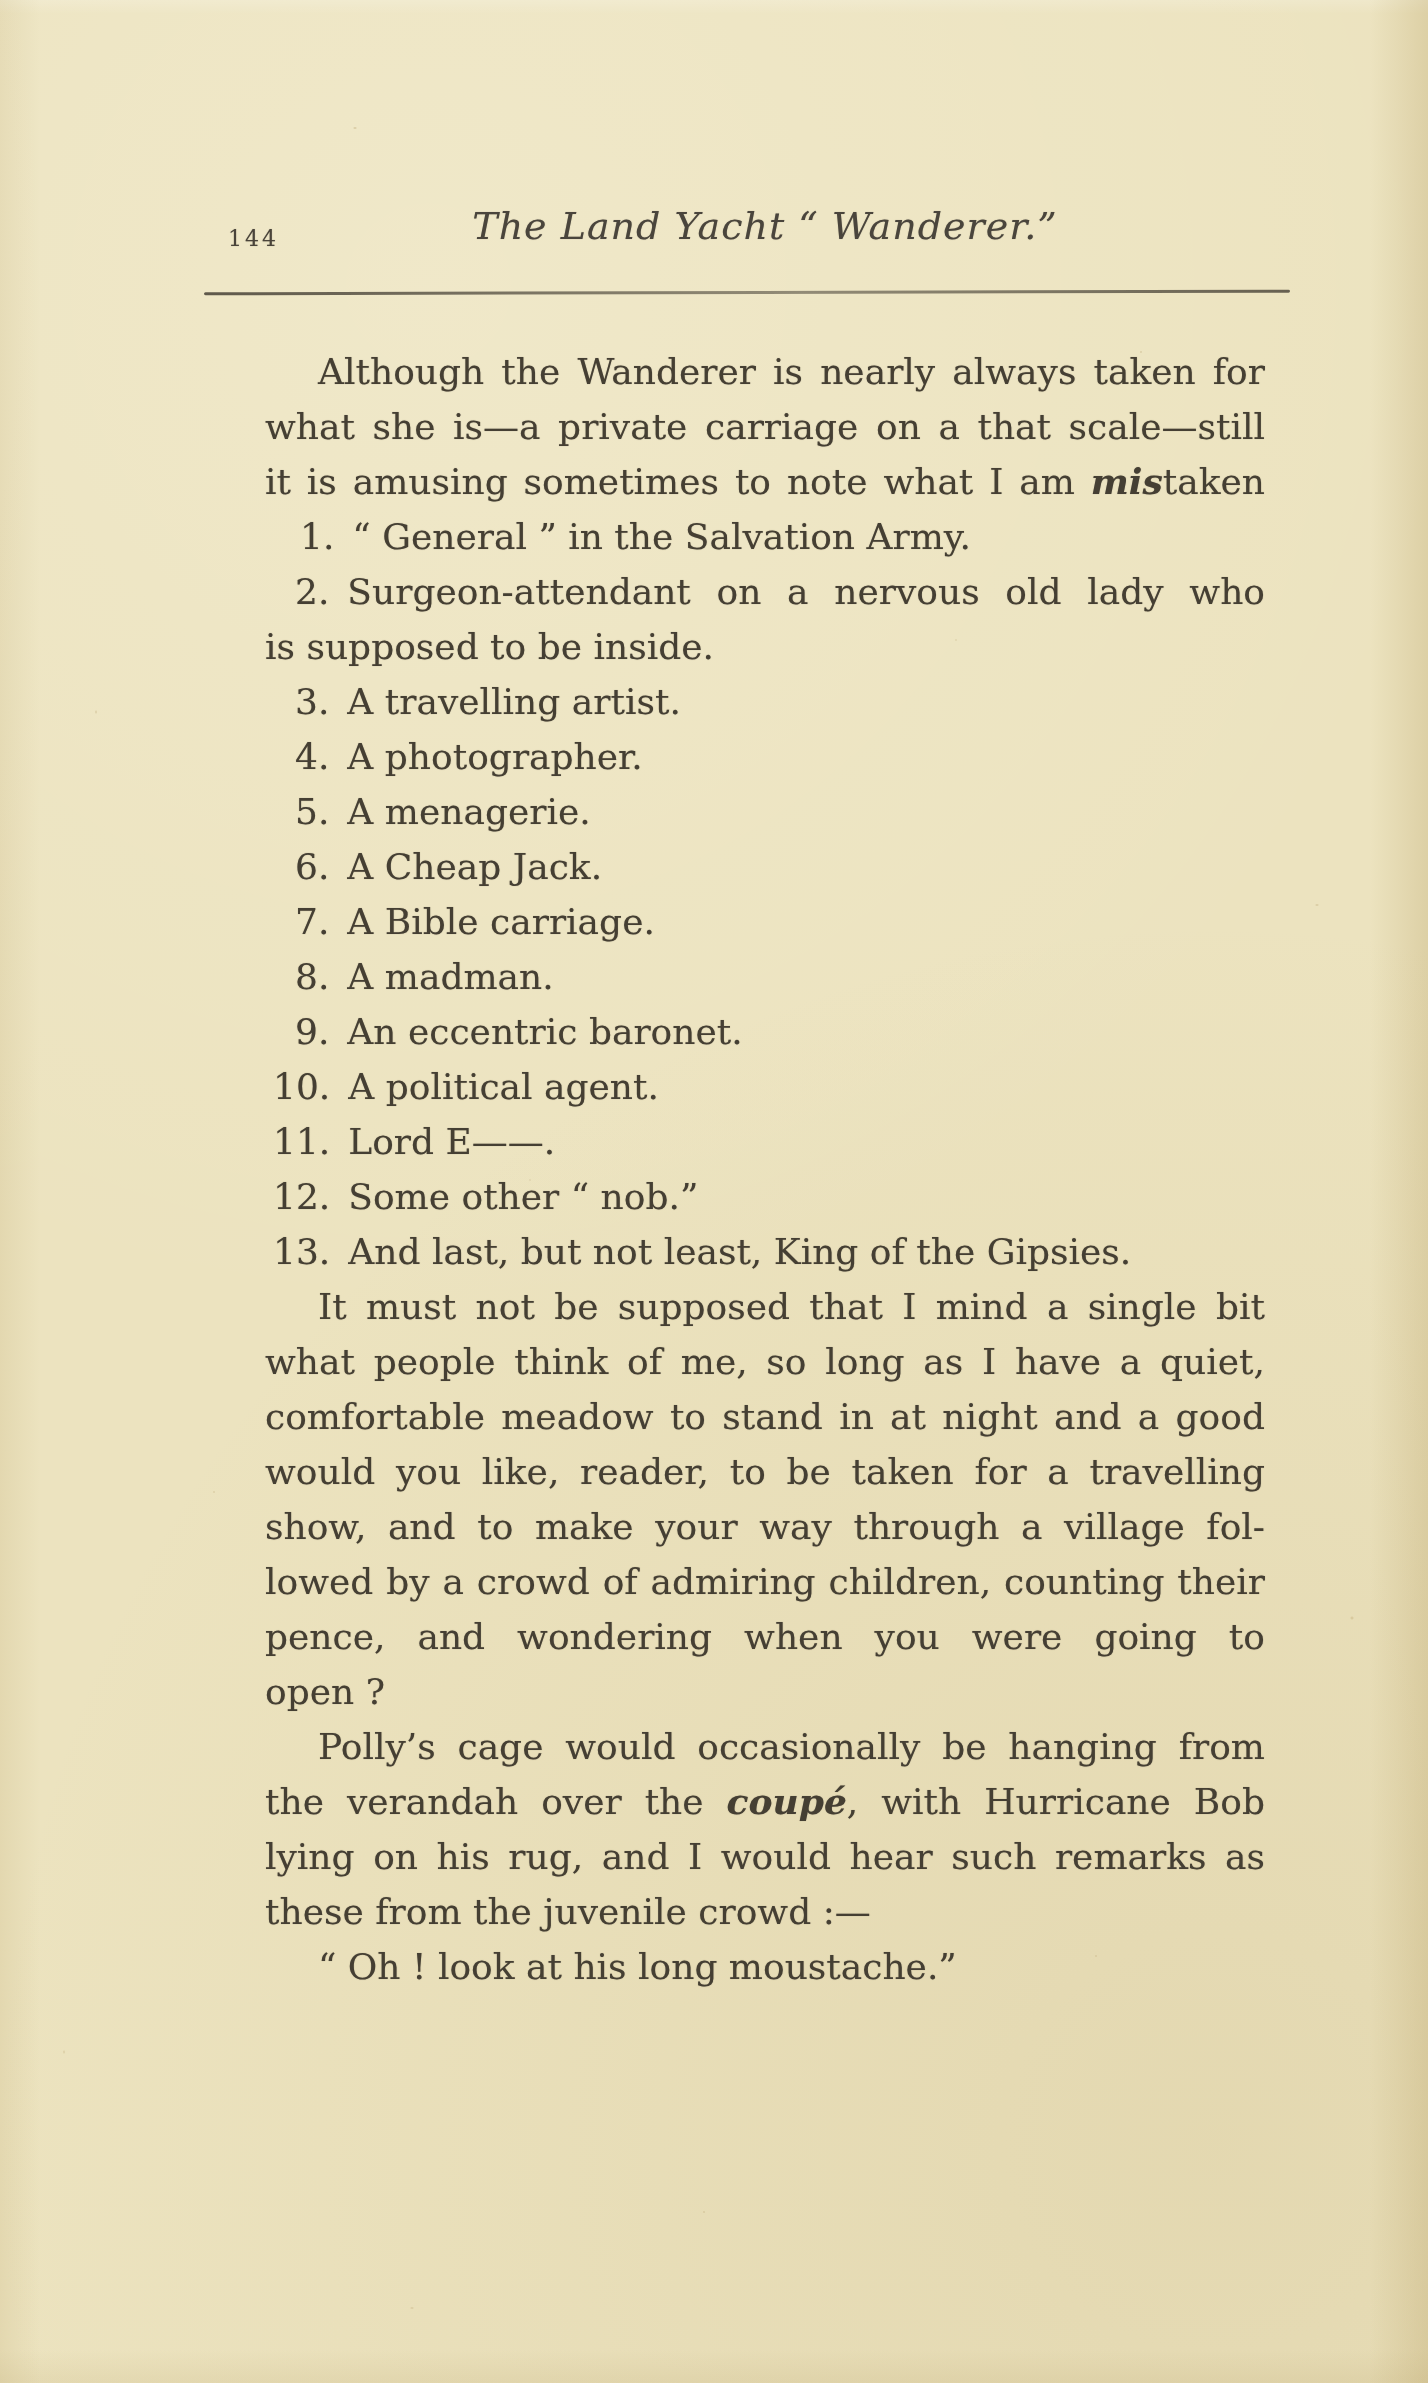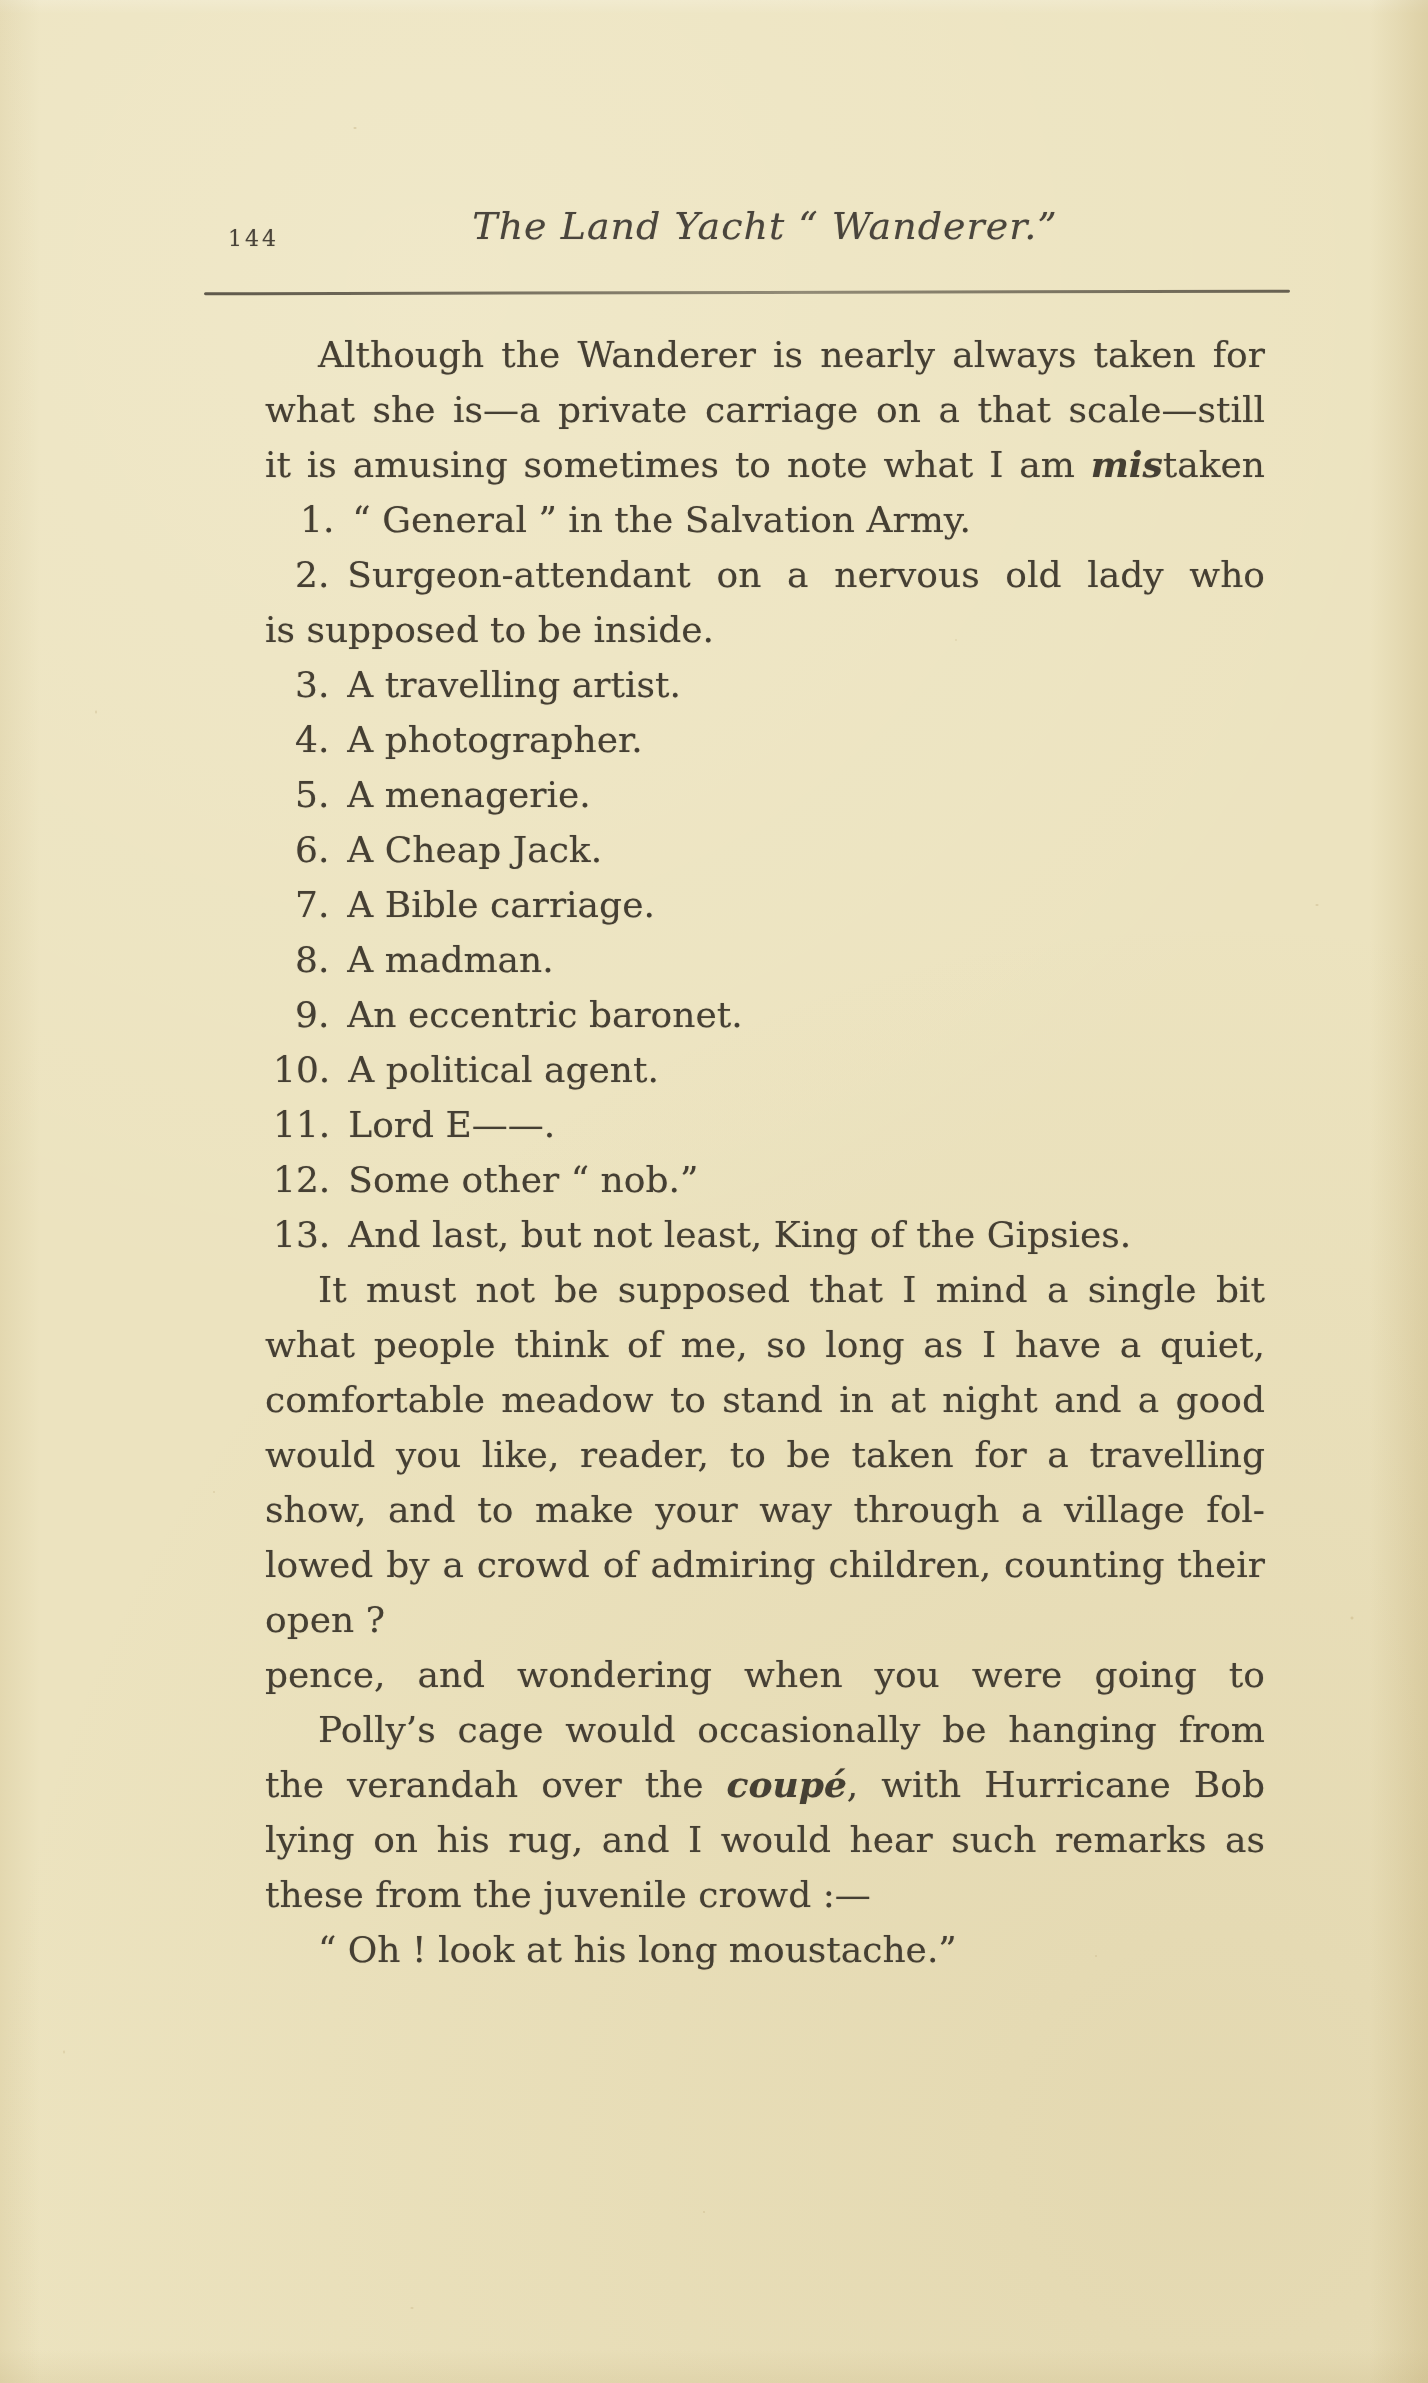--- a/index.html
+++ b/index.html
@@ -49,21 +49,21 @@
     color:#4a453c;
     text-shadow:0 0 1px rgba(74,69,60,0.40);
   }
   .header-rule{
     position:absolute;left:204px;top:291px;width:1086px;height:3px;
     background:linear-gradient(to right, rgba(70,64,53,0.85), rgba(70,64,53,0.55) 55%, rgba(70,64,53,0.80));
     transform:rotate(-0.14deg);
     border-radius:2px;
   }
   .body-text{
-    position:absolute;left:265px;top:327px;width:1000px;
+    position:absolute;left:265px;top:344px;width:1000px;
     font-size:36px;color:#453f33;
     text-shadow:0 0 1px rgba(69,63,51,0.42);
   }
   .line{height:55px;line-height:55px;}
   .j{text-align:justify;text-align-last:justify;}
   .ind{padding-left:53px;}
   .n1{padding-left:35px;}
   .ns{padding-left:30px;}
   .nd{padding-left:8px;}
   .it{font-style:italic;font-weight:bold;}
@@ -104,22 +104,22 @@
       <div class="line nd">13. And last, but not least, King of the Gipsies.</div>
     </div>
 
     <div>
       <div class="line j ind">It must not be supposed that I mind a single bit</div>
       <div class="line j">what people think of me, so long as I have a quiet,</div>
       <div class="line j">comfortable meadow to stand in at night and a good</div>
       <div class="line j">would you like, reader, to be taken for a travelling</div>
       <div class="line j">show, and to make your way through a village fol-</div>
       <div class="line j">lowed by a crowd of admiring children, counting their</div>
+      <div class="line j">pence, and wondering when you were going to</div>
       <div class="line">open ?</div>
-      <div class="line j">pence, and wondering when you were going to</div>
     </div>
 
     <div>
       <div class="line j ind">Polly’s cage would occasionally be hanging from</div>
       <div class="line j"><span>the verandah over the </span><span class="it">coupé</span><span>, with Hurricane Bob</span></div>
       <div class="line j">lying on his rug, and I would hear such remarks as</div>
       <div class="line">these from the juvenile crowd :—</div>
     </div>
 
     <div>

